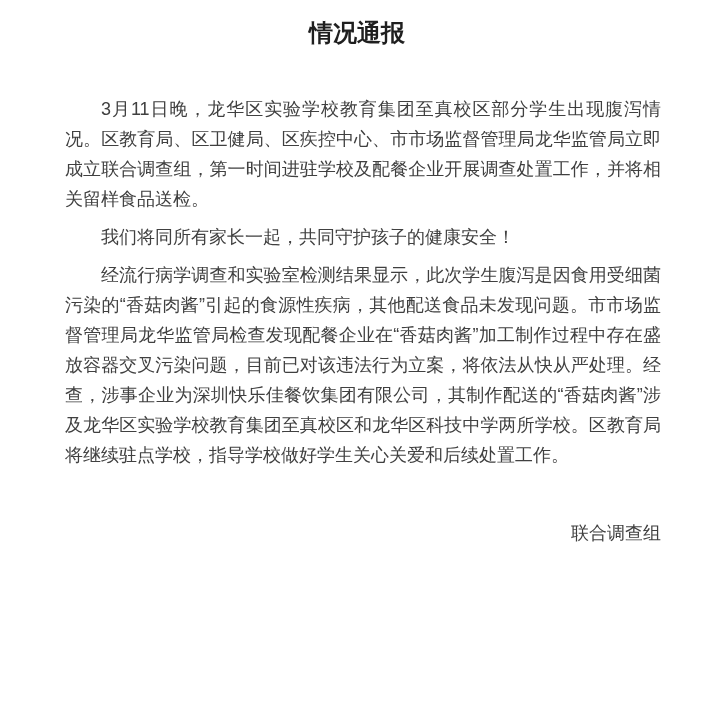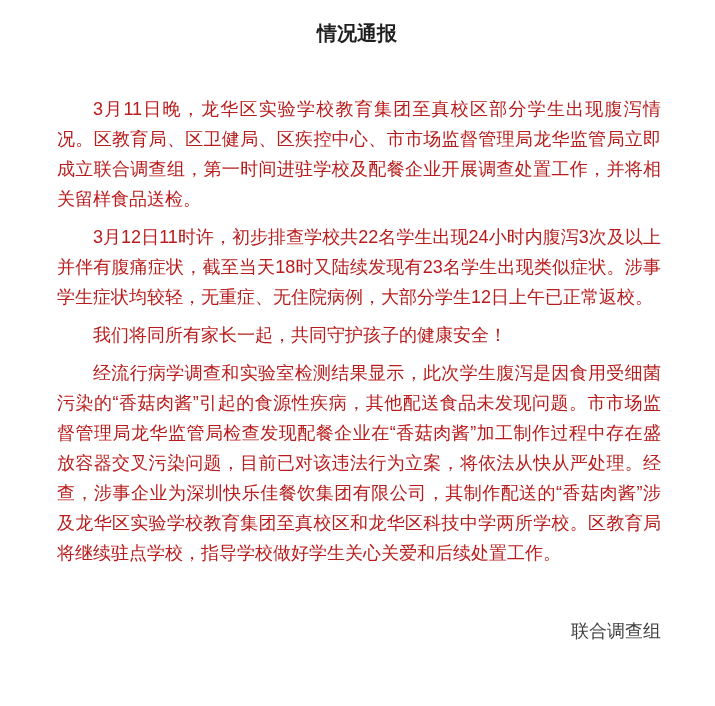--- a/index.html
+++ b/index.html
@@ -16,30 +16,30 @@
   .page {
     box-sizing: border-box;
     width: 715px;
     height: 706px;
     background: #ffffff;
     padding: 22px 54px 0 53px;
   }
   .doc-title {
     margin: 0 0 50px 0;
     text-align: center;
-    font-size: 20px;
+    font-size: 24px;
     line-height: 22px;
     font-weight: 700;
     color: #1f1f1f;
   }
   .doc-body p {
-    margin: 0 0 8px 4px;
+    margin: 0 0 8px 12px;
     font-size: 18px;
     line-height: 30px;
-    color: #b91c1c;
+    color: #404040;
     text-align: justify;
     text-indent: 2em;
     word-break: break-all;
   }
   .sign-block {
     margin-top: 48px;
     text-align: right;
   }
   .sign-block div {
     font-size: 18px;
@@ -48,21 +48,20 @@
   }
 </style>
 </head>
 <body>
 
 <div class="page">
   <h1 class="doc-title">情况通报</h1>
 
   <div class="doc-body">
     <p>3月11日晚，龙华区实验学校教育集团至真校区部分学生出现腹泻情况。区教育局、区卫健局、区疾控中心、市市场监督管理局龙华监管局立即成立联合调查组，第一时间进驻学校及配餐企业开展调查处置工作，并将相关留样食品送检。</p>
-    <p>3月12日11时许，初步排查学校共22名学生出现24小时内腹泻3次及以上并伴有腹痛症状，截至当天18时又陆续发现有23名学生出现类似症状。涉事学生症状均较轻，无重症、无住院病例，大部分学生12日上午已正常返校。</p>
     <p>我们将同所有家长一起，共同守护孩子的健康安全！</p>
     <p>经流行病学调查和实验室检测结果显示，此次学生腹泻是因食用受细菌污染的“香菇肉酱”引起的食源性疾病，其他配送食品未发现问题。市市场监督管理局龙华监管局检查发现配餐企业在“香菇肉酱”加工制作过程中存在盛放容器交叉污染问题，目前已对该违法行为立案，将依法从快从严处理。经查，涉事企业为深圳快乐佳餐饮集团有限公司，其制作配送的“香菇肉酱”涉及龙华区实验学校教育集团至真校区和龙华区科技中学两所学校。区教育局将继续驻点学校，指导学校做好学生关心关爱和后续处置工作。</p>
   </div>
 
   <div class="sign-block">
     <div>联合调查组</div>
   </div>
 </div>
 
 </body></html>

